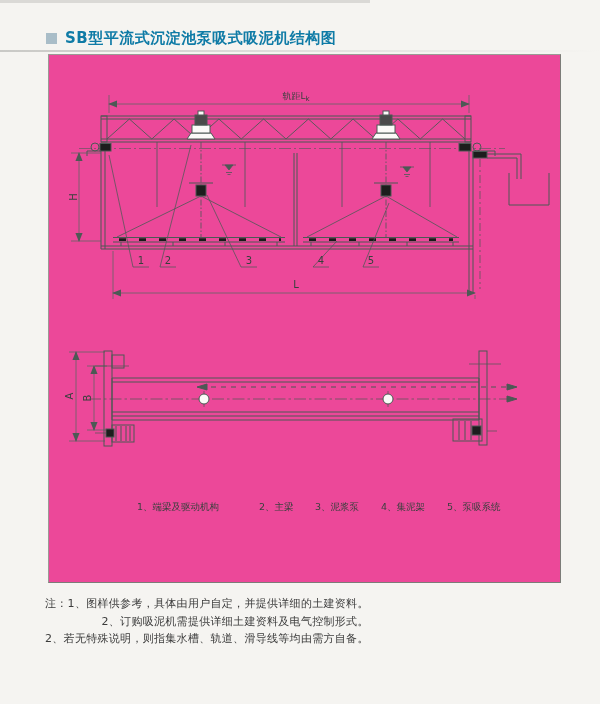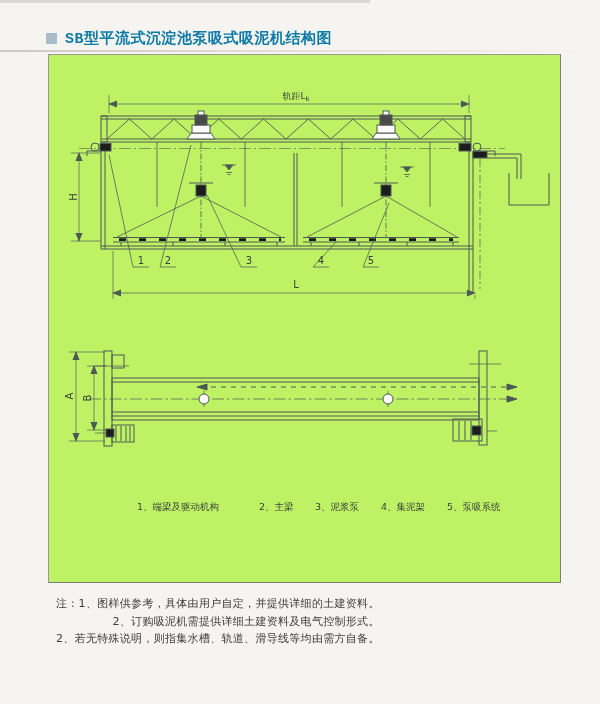--- a/index.html
+++ b/index.html
@@ -5,30 +5,30 @@
   html,body{margin:0;padding:0;}
   body{
     width:600px;height:704px;position:relative;
     background:#f5f4f1;
     font-family:"DejaVu Sans","Liberation Sans",sans-serif;
     overflow:hidden;
   }
   .scan-edge{position:absolute;top:0;left:0;width:370px;height:3px;background:#c2c2c0;opacity:.55;}
   .title-row{position:absolute;left:46px;top:29px;display:flex;align-items:center;gap:8px;}
   .bullet{width:11px;height:11px;background:#a9bdc8;flex:0 0 auto;}
-  .page-title{font-size:15px;font-weight:bold;color:#0f7ba6;letter-spacing:.5px;white-space:nowrap;font-family:Liberation Mono, monospace;}
+  .page-title{font-size:15px;font-weight:bold;color:#0f7ba6;letter-spacing:.5px;white-space:nowrap;}
   .title-rule{position:absolute;left:0;top:50px;width:100%;height:2px;
     background:linear-gradient(to right,#c9c9c6,#e3e2df 55%,rgba(227,226,223,0));}
   .frame{position:absolute;left:48px;top:54px;width:511px;height:527px;
-    background:#bef264;border:1px solid #9a9a95;border-right-color:#7c7c78;border-bottom-color:#7c7c78;box-sizing:content-box;}
+    background:#ec4899;border:1px solid #9a9a95;border-right-color:#7c7c78;border-bottom-color:#7c7c78;box-sizing:content-box;}
   .frame svg{display:block;}
   svg text{fill:#37413d;}
   .notes{position:absolute;left:33px;top:595px;font-size:11px;color:#3b3b3b;line-height:17.5px;letter-spacing:.3px;}
   .note-line{white-space:nowrap;text-align:right;}
-  .note-line.indent{margin-left:23px;}
+  .note-line.indent{margin-left:12px;}
   .note-prefix{display:inline-block;}
 </style>
 </head>
 <body>
 
 <div class="scan-edge"></div>
 
 <div class="title-row">
   <span class="bullet"></span>
   <span class="page-title">SB型平流式沉淀池泵吸式吸泥机结构图</span>

